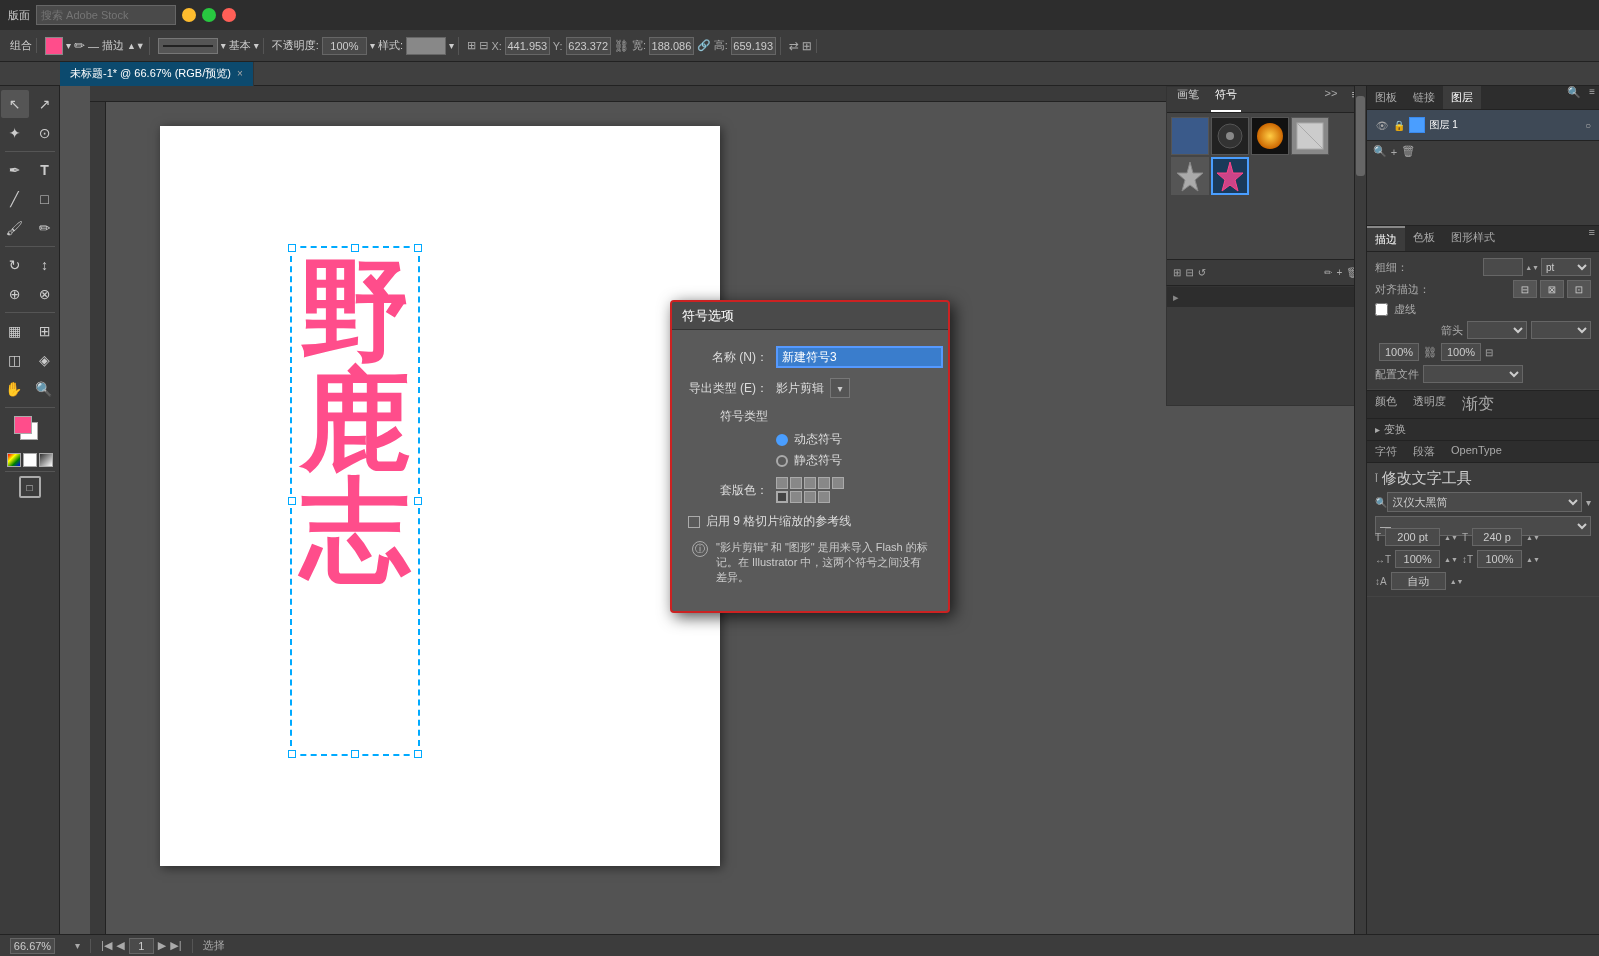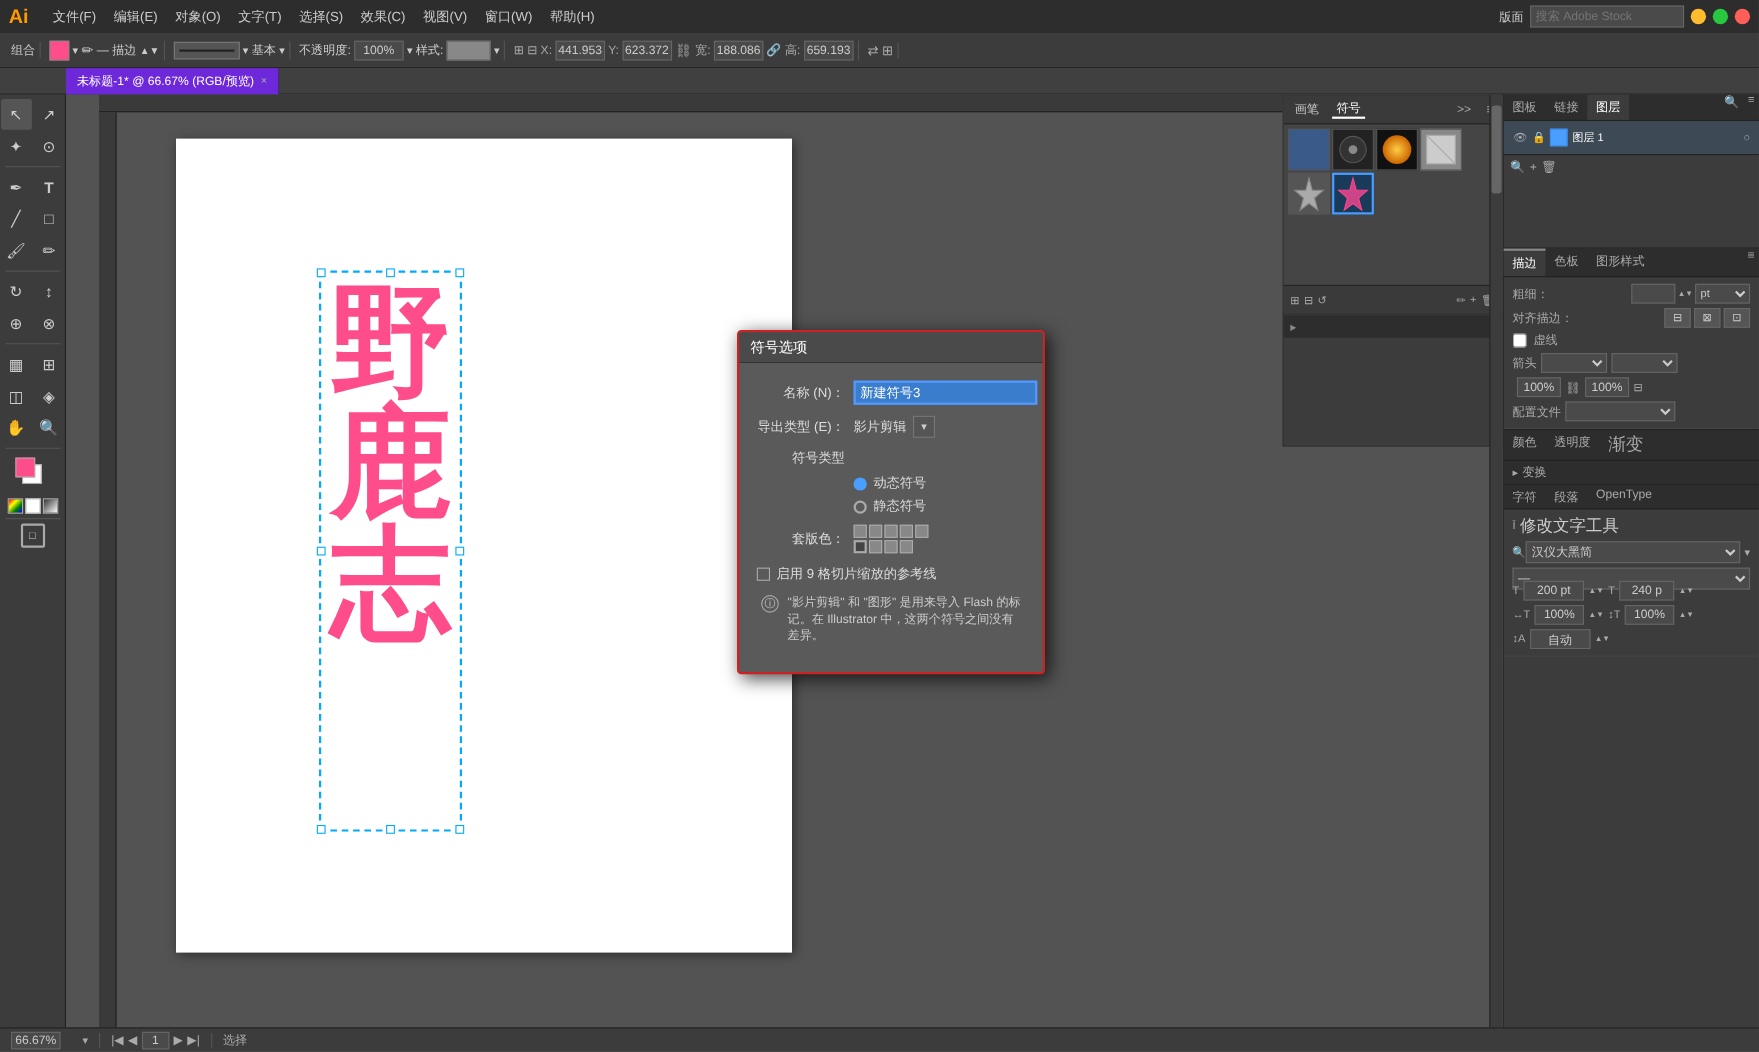--- a/index.html
+++ b/index.html
@@ -22,21 +22,21 @@
     .toolbar-group { display: flex; align-items: center; gap: 3px; padding: 0 4px; border-right: 1px solid #555; }
     .toolbar-color-box { width: 18px; height: 18px; background: #ff4d8b; border: 1px solid #888; }
     .toolbar-stroke-preview { width: 60px; height: 16px; background: #555; border: 1px solid #777; display: flex; align-items: center; justify-content: center; }
     .toolbar-stroke-line { width: 50px; height: 2px; background: #222; }
     .toolbar-label { font-size: 11px; color: #ccc; white-space: nowrap; }
     .toolbar-input { width: 45px; height: 18px; background: #4a4a4a; border: 1px solid #666; color: #ccc; font-size: 11px; text-align: center; }
 
     
     #tab-bar { display: flex; align-items: center; height: 24px; background: #404040; border-bottom: 1px solid #222; padding-left: 60px; }
     .tab { display: flex; align-items: center; height: 24px; padding: 0 10px; background: #535353; border-right: 1px solid #333; font-size: 11px; color: #ccc; cursor: pointer; gap: 6px; }
-    .tab.active { background: #6d28d9; color: #fff; }
+    .tab.active { background: #0c4a6e; color: #fff; }
     .tab-close { font-size: 10px; color: #aaa; cursor: pointer; }
 
     
     #main { display: flex; width: 1599px; height: calc(956px - 62px - 30px); }
 
     
     #toolbox { width: 60px; background: #3c3c3c; border-right: 1px solid #222; display: flex; flex-direction: column; align-items: center; padding: 4px 0; gap: 1px; flex-shrink: 0; }
     .tool-btn { width: 28px; height: 28px; display: flex; align-items: center; justify-content: center; cursor: pointer; border-radius: 2px; color: #ccc; font-size: 14px; }
     .tool-btn.active { background: #555; }
     .tool-row { display: flex; gap: 2px; }
@@ -44,21 +44,21 @@
 
     
     #canvas-area { flex: 1; background: #535353; position: relative; overflow: hidden; }
     #artboard { position: absolute; top: 30px; left: 80px; width: 560px; height: 740px; background: white; box-shadow: 2px 2px 10px rgba(0,0,0,0.5); }
 
     
     #chinese-text { position: absolute; top: 150px; left: 160px; display: flex; flex-direction: column; gap: 0; }
     .chinese-char { font-size: 110px; font-weight: bold; color: #ff4d8b; line-height: 1; font-family: 'SimHei', 'Microsoft YaHei', serif; }
     .selection-box { position: absolute; top: 140px; left: 150px; width: 130px; height: 510px; border: 2px dashed #00aaff; pointer-events: none; }
     .sel-handle { position: absolute; width: 8px; height: 8px; background: white; border: 1px solid #00aaff; }
-    #symbol-panel-tabs { display: flex; align-items: center; height: 26px; background: #3a3a3a; border-bottom: 1px solid #222; padding: 0 6px; gap: 8px; }
+    #symbol-panel-tabs { display: flex; height: 26px; background: #3a3a3a; border-bottom: 1px solid #222; padding: 0 6px; gap: 8px; }
     .sp-tab { font-size: 11px; color: #ccc; cursor: pointer; padding: 0 4px; }
     .sp-tab.active { color: #fff; border-bottom: 2px solid #fff; }
     #symbol-grid { display: flex; flex-wrap: wrap; padding: 4px; gap: 2px; }
     .symbol-item { width: 38px; height: 38px; border: 1px solid #555; cursor: pointer; overflow: hidden; display: flex; align-items: center; justify-content: center; }
     .symbol-item.selected { border: 2px solid #4a9eff; }
     .rp-section { padding: 6px 8px; border-bottom: 1px solid #444; }
     .rp-row { display: flex; align-items: center; justify-content: space-between; margin-bottom: 4px; }
     .rp-label { font-size: 11px; color: #aaa; }
     .rp-input { width: 60px; height: 18px; background: #4a4a4a; border: 1px solid #666; color: #ccc; font-size: 11px; text-align: center; }
     .rp-select { width: 100px; height: 18px; background: #4a4a4a; border: 1px solid #666; color: #ccc; font-size: 11px; }
@@ -109,34 +109,20 @@
 
     
     #ghost-text { position: absolute; top: 260px; left: 620px; color: rgba(0,180,255,0.5); font-size: 90px; font-weight: bold; line-height: 1; font-family: 'SimHei', 'Microsoft YaHei', serif; pointer-events: none; }
     .rp-btn { width: 24px; height: 18px; background: #555; border: 1px solid #666; font-size: 10px; color: #ccc; cursor: pointer; display: flex; align-items: center; justify-content: center; }
     .coord-label { color: #aaa; }
   </style>
 </head>
 <body>
 
 <div id="title-bar">
-  <div id="title-bar-left">
-    <span id="ai-logo">Ai</span>
-    <div id="menu-bar">
-      <span class="menu-item">文件(F)</span>
-      <span class="menu-item">编辑(E)</span>
-      <span class="menu-item">对象(O)</span>
-      <span class="menu-item">文字(T)</span>
-      <span class="menu-item">选择(S)</span>
-      <span class="menu-item">效果(C)</span>
-      <span class="menu-item">视图(V)</span>
-      <span class="menu-item">窗口(W)</span>
-      <span class="menu-item">帮助(H)</span>
-    </div>
-  </div>
   <div id="title-bar-right">
     <span style="color:#ccc;font-size:11px;">版面</span>
     <input type="text" style="width: 140px; height: 20px; background: rgb(74, 74, 74); border: 1px solid rgb(102, 102, 102); color: rgb(204, 204, 204); font-size: 11px; padding: 0px 4px;" placeholder="搜索 Adobe Stock">
     <button class="title-btn btn-min"></button>
     <button class="title-btn btn-max"></button>
     <button class="title-btn btn-close"></button>
   </div>
 </div>
 
 <div id="toolbar">
@@ -414,21 +400,21 @@
           <div class="rp-btn">⊠</div>
           <div class="rp-btn">⊡</div>
         </div>
       </div>
 
       <div style="display:flex;align-items:center;gap:6px;margin-bottom:4px;">
         <input type="checkbox" style="">
         <span class="rp-label">虚线</span>
       </div>
 
-      <div style="display:flex;align-items:center;gap:4px;margin-bottom:4px;">
+      <div style="display:flex;align-items:center;gap:4px;margin-bottom:4px;justify-content:flex-end;">
         <span class="rp-label">箭头</span>
         <select style="width:60px;height:18px;background:#4a4a4a;border:1px solid #666;color:#ccc;font-size:10px;"></select>
         <select style="width:60px;height:18px;background:#4a4a4a;border:1px solid #666;color:#ccc;font-size:10px;"></select>
       </div>
       <div style="display:flex;align-items:center;gap:4px;margin-bottom:4px;">
         <span class="rp-label"></span>
         <input type="text" class="rp-input" value="100%" style="width: 40px;">
         <span style="font-size:11px;color:#aaa;">⛓</span>
         <input type="text" class="rp-input" value="100%" style="width: 40px;">
         <span style="font-size:10px;color:#aaa;cursor:pointer;">⊟</span>

